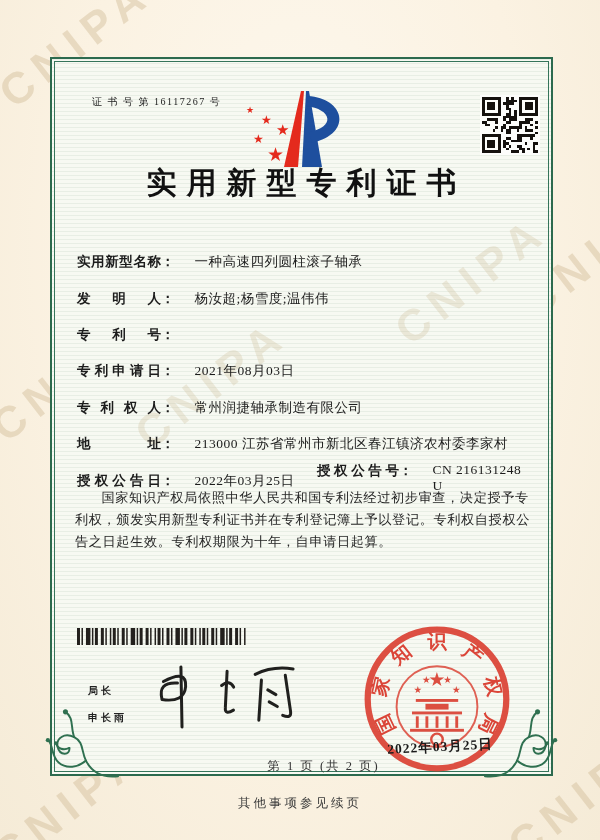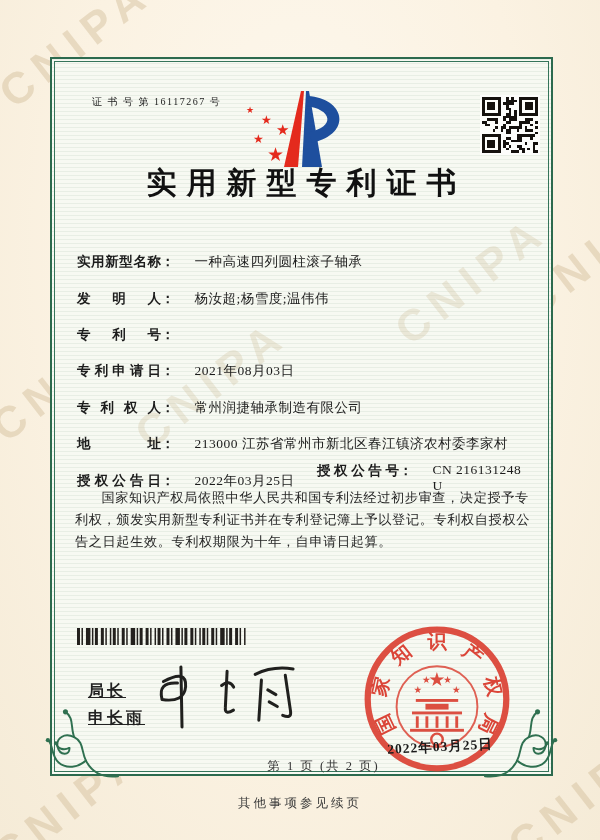--- a/index.html
+++ b/index.html
@@ -42,21 +42,21 @@
   .colon { font-weight:600; }
   .val { margin-left:20px; letter-spacing:.5px; }
   .pair2 { position:absolute; left:240px; top:0; display:flex; }
 
   .paras { position:absolute; left:23px; right:20px; top:428px; font-size:13.2px; line-height:1.66; letter-spacing:.6px; color:#262626; }
   .paras p { text-indent:2em; }
 
   .barcode { position:absolute; left:25px; top:569px; width:176px; height:17px; }
   .barcode svg { width:100%; height:100%; display:block; }
 
-  .signer { position:absolute; left:36px; top:618px; font-size:16px; font-weight:600; letter-spacing:3px; line-height:27px; font-family:"Liberation Sans","DejaVu Sans",sans-serif; color:#222;text-decoration:underline; }
+  .signer { position:absolute; left:36px; top:618px; font-size:10px; font-weight:600; letter-spacing:3px; line-height:27px; font-family:"Liberation Sans","DejaVu Sans",sans-serif; color:#222; }
   .signature { position:absolute; left:92px; top:596px; width:185px; height:84px; }
 
   .seal { position:absolute; left:308px; top:563px; width:154px; height:154px; opacity:.93; }
   .seal-date {
     position:absolute; left:318px; top:679px; width:140px; text-align:center;
     font-size:13.5px; color:#1a1a1a; letter-spacing:1px; transform:rotate(-3deg); font-weight:600;
   }
   .page-num { position:absolute; left:0; right:0; top:699px; text-align:center; font-size:12.5px; letter-spacing:2px; color:#333;padding-left:44px; }
 
   .footer-note { position:absolute; z-index:2; left:0; right:0; top:795px; text-align:center; font-size:12.5px; letter-spacing:3px; color:#3a3a3a; }

